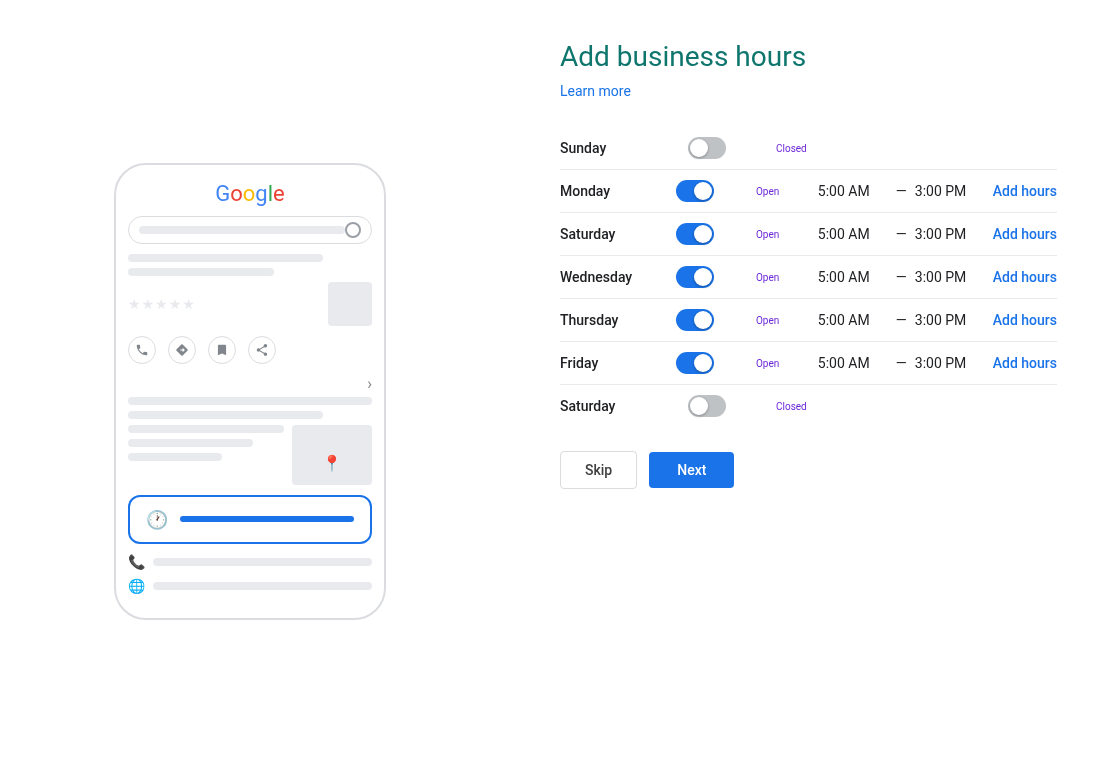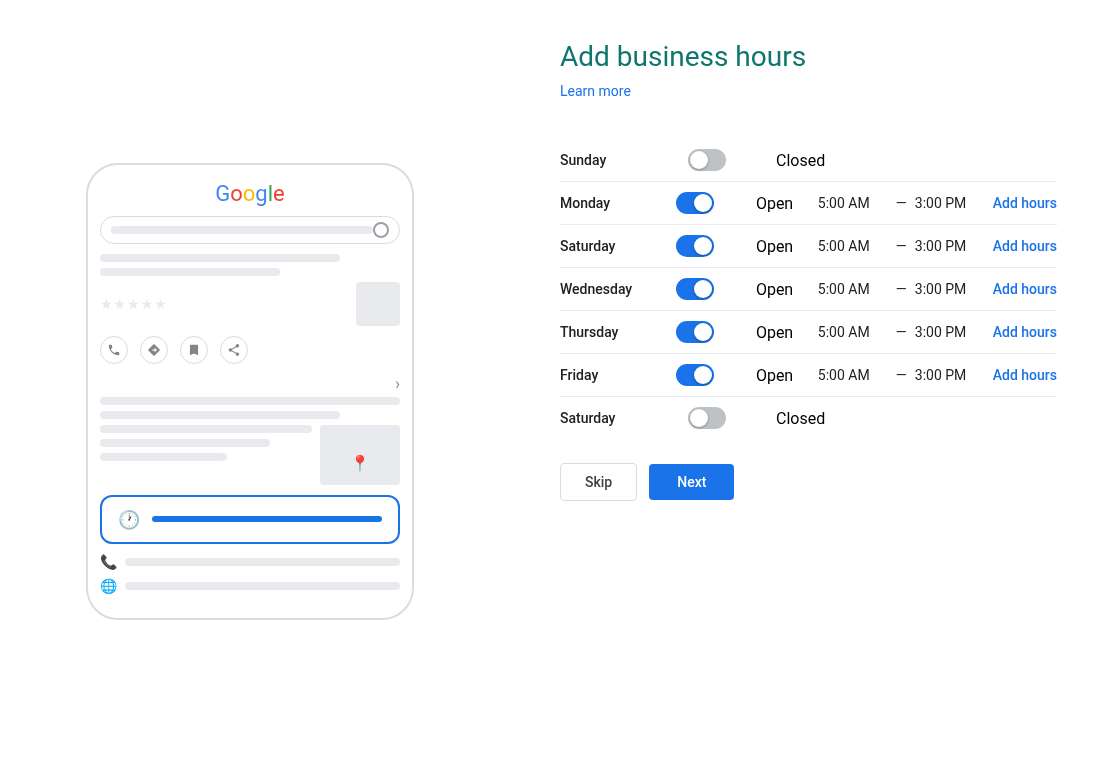--- a/index.html
+++ b/index.html
@@ -16,21 +16,21 @@
     .left-panel {
       width: 500px;
       display: flex;
       align-items: center;
       justify-content: center;
       background: #fff;
       padding: 20px;
     }
 
     .phone-mockup {
-      width: 328px;
+      width: 272px;
       border: 2px solid #dadce0;
       border-radius: 32px;
       padding: 16px 12px;
       background: #fff;
       position: relative;
     }
 
     .google-logo {
       text-align: center;
       margin-bottom: 10px;
@@ -182,21 +182,21 @@
       font-size: 14px;
       color: #5f6368;
       margin-bottom: 6px;
     }
     .learn-more-link {
       color: #1a73e8;
       font-size: 14px;
       text-decoration: none;
       cursor: pointer;
       display: inline-block;
-      margin-bottom: 40px;
+      margin-bottom: 28px;
     }
 
     .hours-table { width: 100%; }
 
     .day-row {
       display: flex;
       align-items: center;
       padding: 10px 0;
       border-bottom: 1px solid #e8eaed;
       gap: 8px;
@@ -240,22 +240,22 @@
       position: absolute;
       top: 2px;
       box-shadow: 0 1px 3px rgba(0,0,0,0.3);
       transition: left 0.2s;
     }
     .toggle-thumb.on { left: 18px; }
     .toggle-thumb.off { left: 2px; }
 
     .status-text {
       width: 60px;
-      font-size: 16px;
-      color: #000000;
+      font-size: 10px;
+      color: #6d28d9;
     }
 
     .time-range {
       display: flex;
       align-items: center;
       gap: 8px;
       flex: 1;
     }
     .time-value {
       font-size: 14px;

